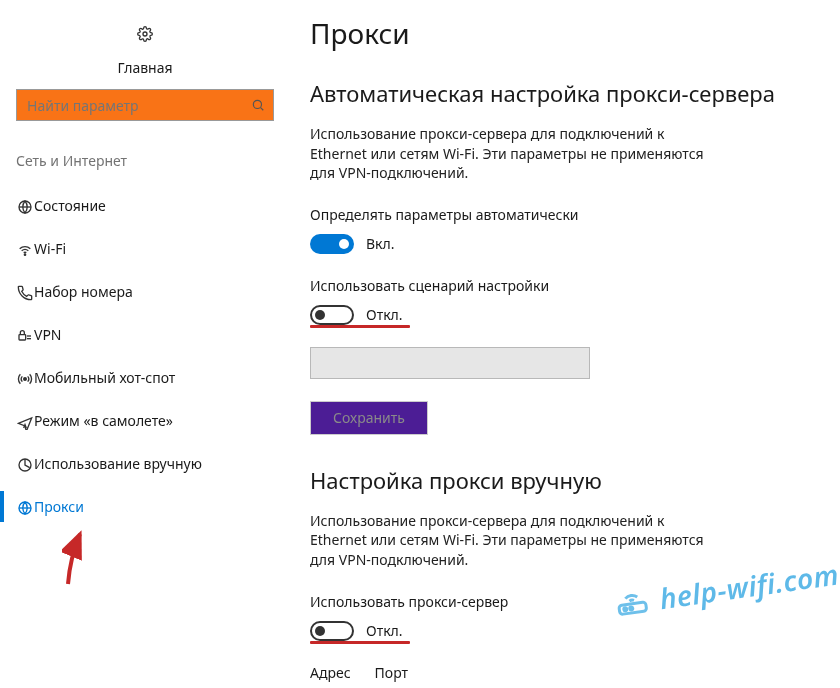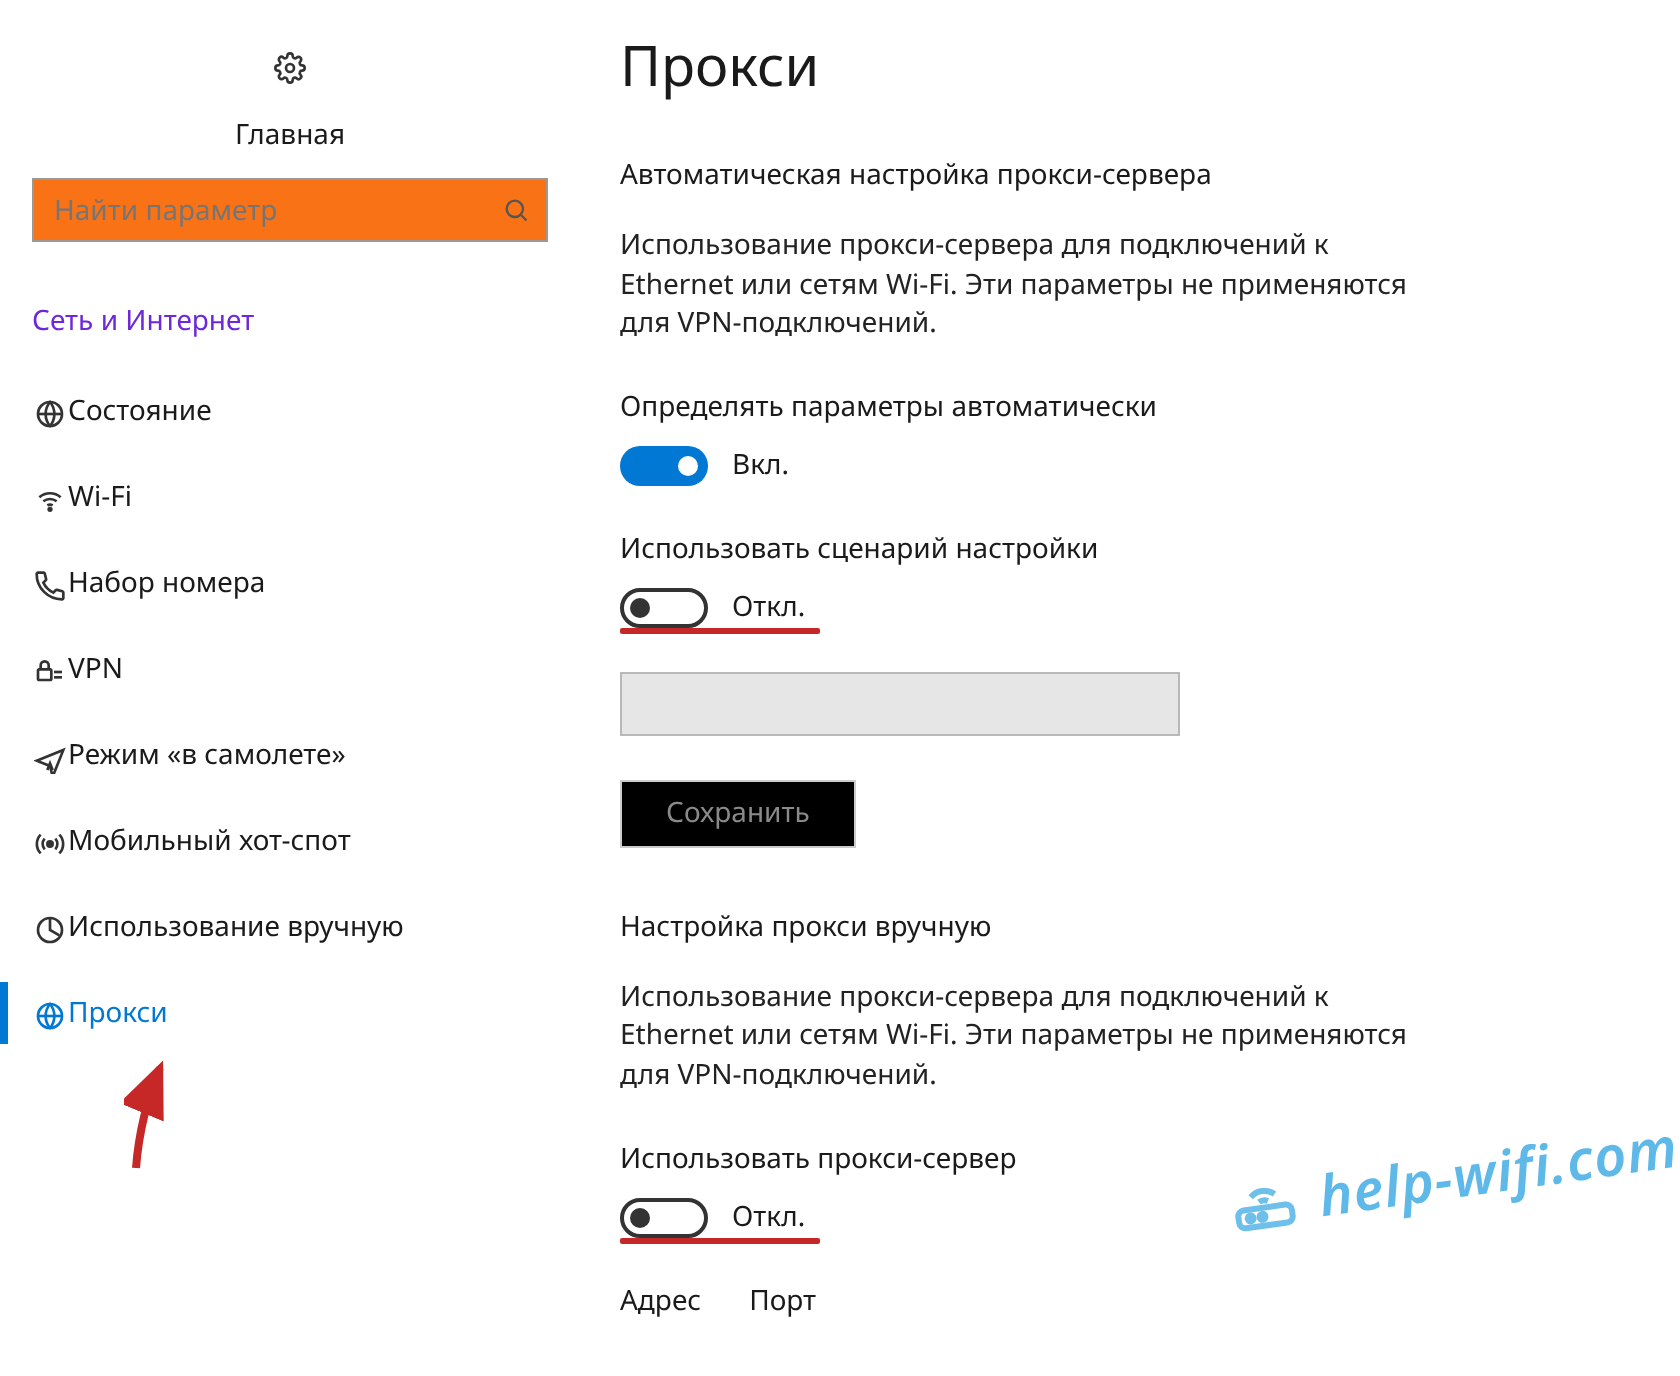--- a/index.html
+++ b/index.html
@@ -43,21 +43,21 @@
     outline: none;
     font-family: inherit;
   }
   .search .ico {
     position: absolute; right: 8px; top: 50%; transform: translateY(-50%);
     color:#555; width:16px; height:16px; display:flex; align-items:center; justify-content:center;
   }
   .section-title {
     padding: 0 16px 14px 16px;
     font-size: 14px;
-    color: #6d28d9;
+    color: #737373;
   }
   .nav-item {
     display: flex;
     align-items: flex-end;
     padding: 12px 16px;
     font-size: 14px;
     cursor: pointer;
   }
   .nav-item .ico { width: 18px; display:flex; align-items:center; justify-content:center; color:#333; }
   .nav-item.active {
@@ -77,21 +77,21 @@
   .main {
     flex: 1;
     padding: 14px 20px 20px 20px;
   }
   .page-title {
     font-size: 28px;
     font-weight: 400;
     margin-bottom: 26px;
   }
   .group-title {
-    font-size: 14px;
+    font-size: 22px;
     font-weight: 400;
     margin-bottom: 16px;
   }
   .desc {
     font-size: 14px;
     color: #222;
     line-height: 1.4;
     margin-bottom: 22px;
     max-width: 410px;
   }
@@ -128,21 +128,21 @@
     height: 32px;
     width: 280px;
     background: #e6e6e6;
     border: 1px solid #b8b8b8;
     padding: 0 8px;
     font-family: inherit;
   }
   .save-btn {
     height: 34px;
     padding: 0 22px;
-    background: #000000;
+    background: #4c1d95;
     border: 1px solid #ccc;
     color: #8a8a8a;
     font-size: 14px;
     cursor: default;
     font-family: inherit;
   }
   .section-gap { height: 30px; }
   .inline-fields { display:flex; gap: 24px; }
   .inline-field .setting-label { margin-bottom:6px; }
 
@@ -245,38 +245,38 @@
           <path d="M15 12h6"></path>
           <path d="M15 16h6"></path>
         </svg>
     </span>
     <span>VPN</span>
   </div>
 
   <div class="nav-item">
     <span class="ico">
       <svg width="16" height="16" viewBox="0 0 24 24" fill="none" stroke="currentColor" stroke-width="2">
-          <path d="M10 21l2-5 2 5"></path>
-          <path d="M2 14l20-8-8 20-2-8z"></path>
-        </svg>
-    </span>
-    <span>Режим «в самолете»</span>
-  </div>
-
-  <div class="nav-item">
-    <span class="ico">
-      <svg width="16" height="16" viewBox="0 0 24 24" fill="none" stroke="currentColor" stroke-width="2">
           <circle cx="12" cy="12" r="2" fill="currentColor"></circle>
           <path d="M8 8a6 6 0 0 0 0 8"></path>
           <path d="M16 8a6 6 0 0 1 0 8"></path>
           <path d="M5 5a10 10 0 0 0 0 14"></path>
           <path d="M19 5a10 10 0 0 1 0 14"></path>
         </svg>
     </span>
     <span>Мобильный хот-спот</span>
+  </div>
+
+  <div class="nav-item">
+    <span class="ico">
+      <svg width="16" height="16" viewBox="0 0 24 24" fill="none" stroke="currentColor" stroke-width="2">
+          <path d="M10 21l2-5 2 5"></path>
+          <path d="M2 14l20-8-8 20-2-8z"></path>
+        </svg>
+    </span>
+    <span>Режим «в самолете»</span>
   </div>
 
   <div class="nav-item">
     <span class="ico">
       <svg width="16" height="16" viewBox="0 0 24 24" fill="none" stroke="currentColor" stroke-width="2">
           <circle cx="12" cy="12" r="9"></circle>
           <path d="M12 3v9l7 4"></path>
         </svg>
     </span>
     <span>Использование вручную</span>

